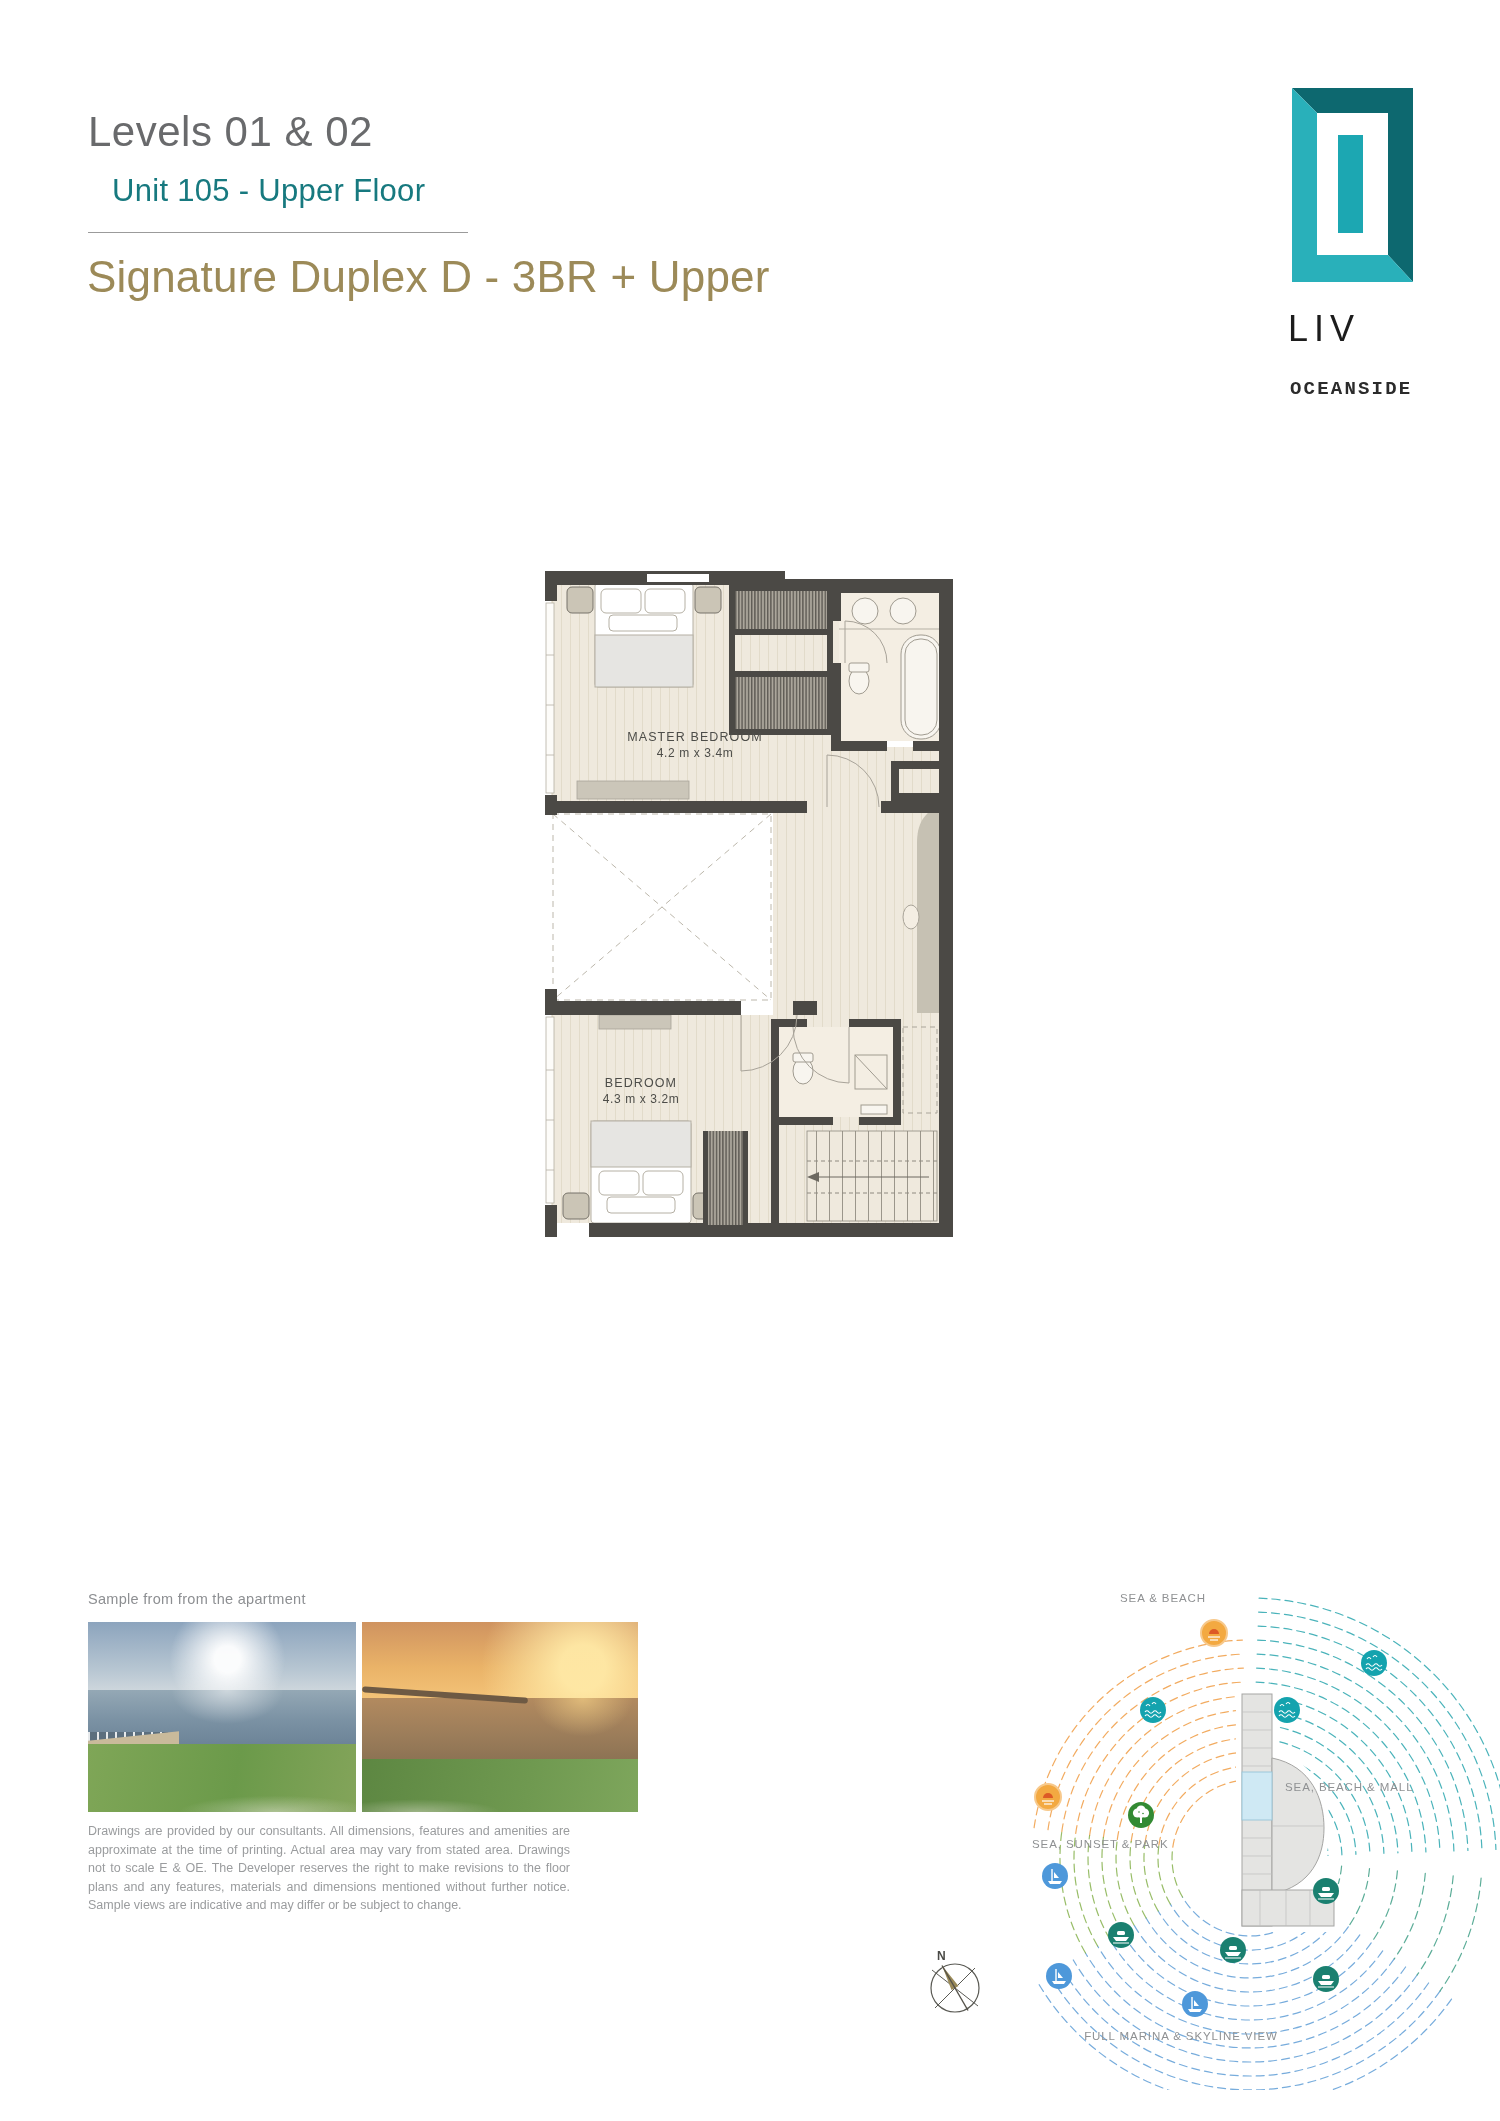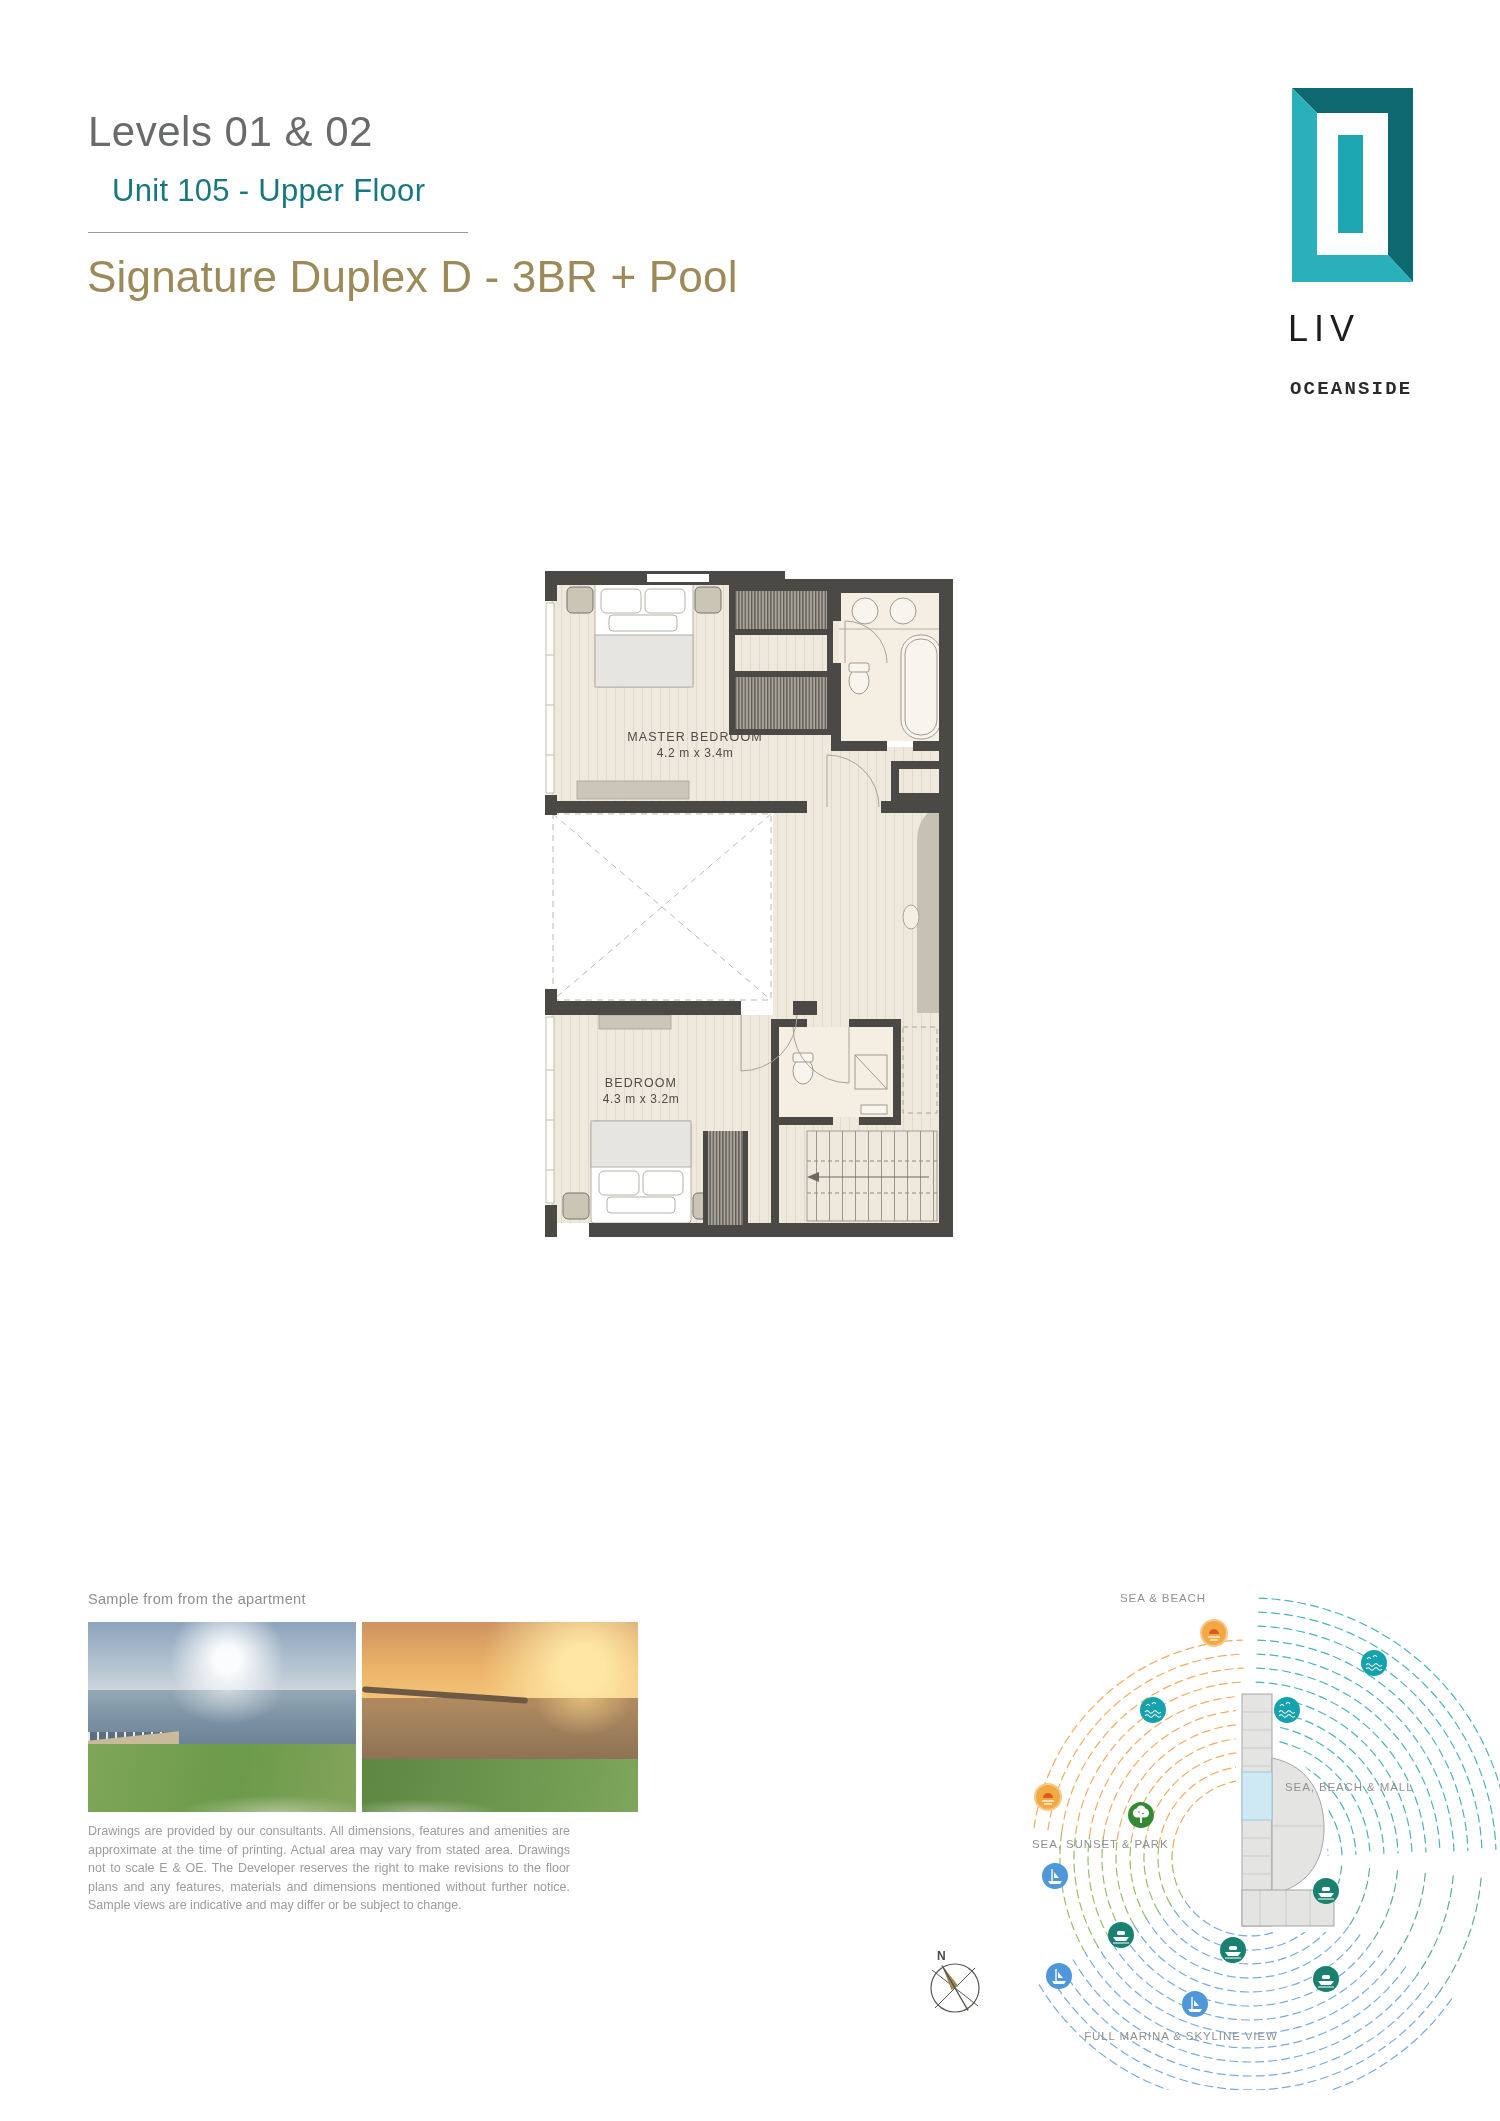--- a/index.html
+++ b/index.html
@@ -62,21 +62,21 @@
   g.arcs path{fill:none;stroke-width:1.2;stroke-dasharray:8 5;stroke-linecap:round;opacity:.85;}
 </style>
 </head>
 <body>
 
 <div class="page">
 
   <div class="abs h-levels">Levels 01 &amp; 02</div>
   <div class="abs h-unit">Unit 105 - Upper Floor</div>
   <div class="abs h-rule"></div>
-  <div class="abs h-title">Signature Duplex D - 3BR + Pool</div>
+  <div class="abs h-title">Signature Duplex D - 3BR + Upper</div>
 
   <svg class="abs" style="left:1292px;top:88px" width="121" height="194" viewBox="0 0 121 194">
     <polygon points="0,0 121,0 121,194 96,167 96,25 25,25" fill="#0d686f"></polygon>
     <polygon points="0,0 25,25 25,167 96,167 121,194 0,194" fill="#29b0ba"></polygon>
     <rect x="25" y="25" width="71" height="142" fill="#ffffff"></rect>
     <rect x="46" y="47" width="25" height="98" fill="#1ca7b2"></rect>
   </svg>
   <div class="abs brand-name">LIV</div>
   <div class="abs brand-sub">OCEANSIDE</div>
 

